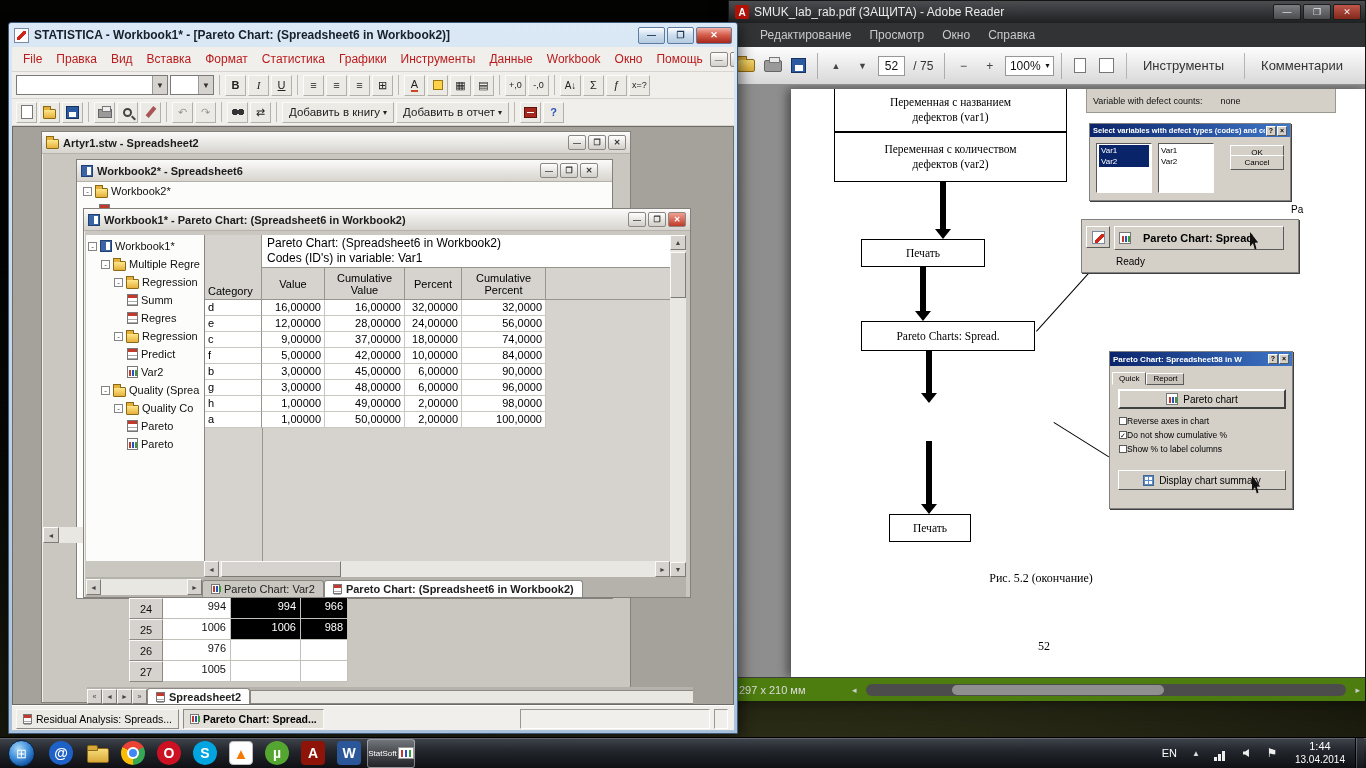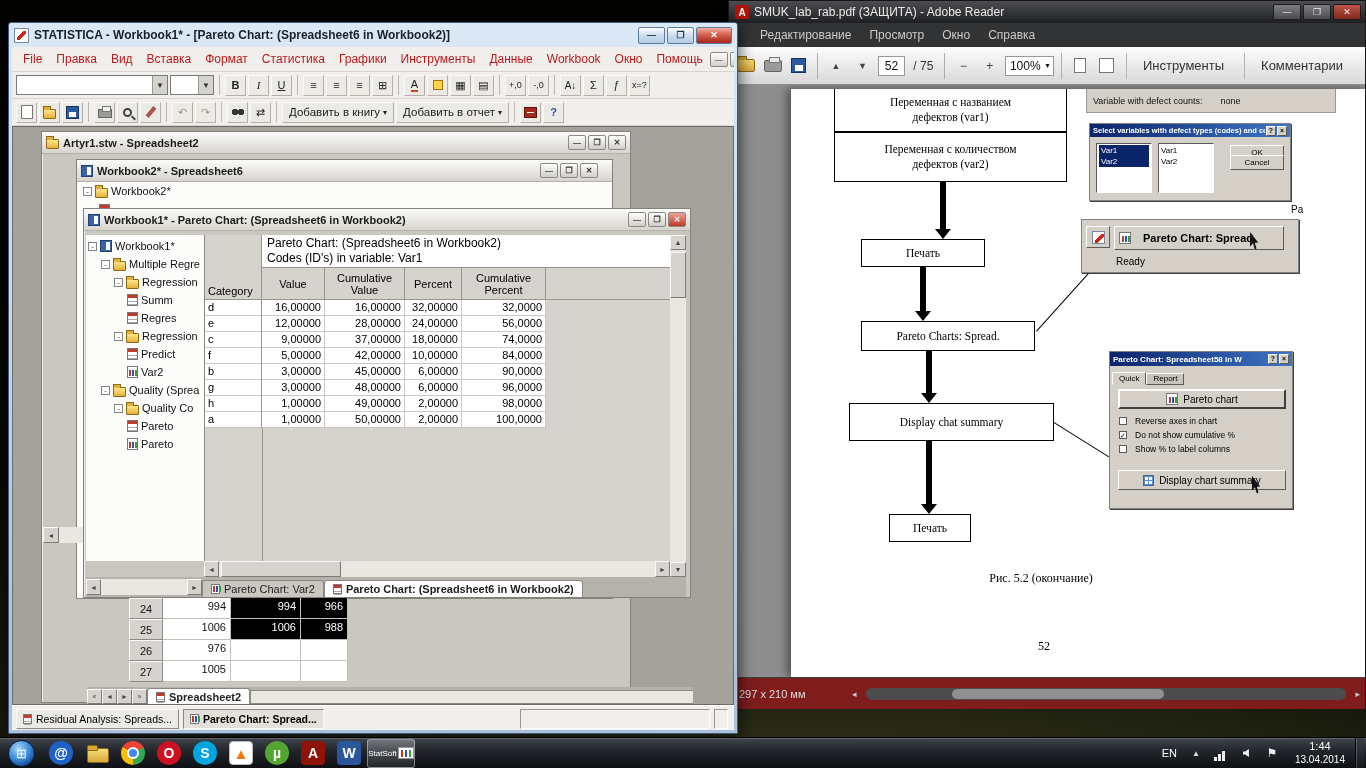--- a/index.html
+++ b/index.html
@@ -26,21 +26,21 @@
 .rt-label{font-size:13px;color:#333;padding:0 16px;border-left:1px solid #b5b5b5;height:26px;display:flex;align-items:center;white-space:nowrap}
 .ric-folder{width:18px;height:13px;background:linear-gradient(#f4d96e,#d9a938);border:1px solid #8a6a18;border-radius:2px;position:relative}
 .ric-folder::before{content:"";position:absolute;left:-1px;top:-4px;width:8px;height:3px;background:#d9a938;border:1px solid #8a6a18;border-bottom:none}
 .ric-printer{width:18px;height:12px;background:#9a9a9a;border:1px solid #666;border-radius:2px;position:relative}
 .ric-printer::before{content:"";position:absolute;left:4px;top:-4px;width:9px;height:4px;background:#e8e8e8;border:1px solid #777}
 .ric-floppy{width:15px;height:15px;background:#2c5aa0;border:1px solid #16335f;position:relative}
 .ric-floppy::before{content:"";position:absolute;left:3px;bottom:1px;width:8px;height:6px;background:#fff}
 .ric-page{width:12px;height:15px;background:#fff;border:1px solid #777}
 .r-doc{position:absolute;left:0;top:84px;right:0;height:592px;background:#8e8e8e;overflow:hidden}
 .pdf-page{position:absolute;left:62px;top:4px;width:576px;height:588px;background:#fff;box-shadow:-4px 0 9px rgba(0,0,0,.45);font-family:"Liberation Serif",serif;color:#000}
-.r-bottom{position:absolute;left:0;top:676px;right:0;height:32px;background:#7f1d1d;border-top:1px solid #3f3f3f;display:flex;align-items:center}
+.r-bottom{position:absolute;left:0;top:676px;right:0;height:24px;background:#4d7c0f;border-top:1px solid #3f3f3f;display:flex;align-items:center}
 .r-size{color:#ddd;font-size:11px;padding:0 10px;width:118px;white-space:nowrap}
 .r-sbarrow{color:#ccc;font-size:9px;padding:0 5px}
 .r-sb{flex:1;height:12px;background:#4c4c4c;border-radius:6px;margin:0 4px;position:relative}
 .r-thumb{position:absolute;left:18%;width:44%;top:1px;bottom:1px;background:#8f8f8f;border-radius:5px}
 
 
 .flowbox{position:absolute;border:1px solid #000;display:flex;flex-direction:column;align-items:center;justify-content:center;font-size:11.5px;line-height:1.3;text-align:center;background:#fff}
 .farrow{position:absolute;width:16px;display:flex;flex-direction:column;align-items:center}
 .farrow .sh{width:6px;flex:1;background:#000}
 .farrow .hd{width:0;height:0;border-left:8px solid transparent;border-right:8px solid transparent;border-top:10px solid #000}
@@ -49,21 +49,21 @@
 .greybar{position:absolute;background:#d4d0c8;border:1px solid #9a978f;font-family:"Liberation Sans",sans-serif;font-size:9px;color:#111;display:flex;align-items:center}
 .cdlg{position:absolute;background:#d4d0c8;border:1px solid #808080;box-shadow:1px 1px 0 #404040;font-family:"Liberation Sans",sans-serif}
 .cdlg-title{height:13px;background:linear-gradient(90deg,#0a246a,#3f76c8);color:#fff;display:flex;align-items:center;padding:0 3px;font-size:7.5px;font-weight:bold;white-space:nowrap;overflow:hidden}
 .cdlg-tbtn{width:10px;height:10px;margin-left:1px;background:#d4d0c8;border:1px solid;border-color:#fff #5a5a5a #5a5a5a #fff;color:#000;font-size:7px;line-height:8px;text-align:center;flex:none}
 .clist{position:absolute;background:#fff;border:1px solid;border-color:#5a5a5a #fff #fff #5a5a5a;font-size:8px;line-height:11px;padding:1px 2px;overflow:hidden}
 .clist .sel{background:#0a246a;color:#fff;padding:0 2px}
 .cbtn{position:absolute;background:#d4d0c8;border:1px solid;border-color:#fff #5a5a5a #5a5a5a #fff;font-size:8px;display:flex;align-items:center;justify-content:center}
 .ctab{height:13px;padding:0 6px;font-size:8px;background:#d4d0c8;border:1px solid;border-color:#fff #5a5a5a transparent #fff;display:inline-flex;align-items:center}
 .ctab.off{border-bottom:1px solid #5a5a5a;background:#c8c4bc;height:12px;margin-top:1px}
 .ccheck{width:8px;height:8px;background:#fff;border:1px solid #5a5a5a;flex:none;font-size:7px;line-height:7px;text-align:center;color:#000}
-.cbrow{position:absolute;display:flex;align-items:center;gap:8px;font-size:8.5px;font-family:"Liberation Sans",sans-serif}
+.cbrow{position:absolute;display:flex;align-items:center;gap:0;font-size:8.5px;font-family:"Liberation Sans",sans-serif}
 .mcursor{position:absolute;width:12px;height:18px;background:#111;clip-path:polygon(0% 0%,0% 80%,25% 63%,40% 97%,54% 91%,40% 60%,68% 58%);filter:drop-shadow(0 0 1px #fff)}
 .mini-chart{width:12px;height:12px;background:#fff;border:1px solid #777;position:relative;flex:none}
 .mini-chart::before{content:"";position:absolute;left:2px;bottom:1px;width:2px;height:6px;background:#c23a2e;box-shadow:3px 0 0 #2a52be,6px 0 0 #3a9a3a}
 .mini-grid{width:11px;height:11px;flex:none;background:
  linear-gradient(#5a8ac8 1px,transparent 1px),linear-gradient(90deg,#5a8ac8 1px,transparent 1px),#fff;background-size:4px 4px;border:1px solid #44688f}
 
 
 #statw{position:absolute;left:8px;top:22px;width:730px;height:712px;background:linear-gradient(#dbe8f5,#a9c1da);border:1px solid #3e5a7d;border-radius:3px 3px 0 0;box-shadow:3px 4px 14px rgba(0,0,0,.55)}
 .s-title{height:24px;display:flex;align-items:center;padding:0 5px;font-size:12px;font-weight:bold;color:#17202b;white-space:nowrap;overflow:hidden}
 .s-appicon{width:15px;height:15px;background:#fff;border:1px solid #7c8aa0;position:relative;margin-right:5px;flex:none}
@@ -254,23 +254,20 @@
             <span class="sh"></span>
             <span class="hd"></span>
           </div>
         <div class="flowbox" style="left:70px;top:232px;width:174px;height:30px">
             <span>Pareto Charts: Spread.</span>
           </div>
         <div class="farrow" style="left:130px;top:262px;height:52px">
             <span class="sh"></span>
             <span class="hd"></span>
           </div>
-        <div class="flowbox" style="left:58px;top:314px;width:205px;height:38px">
-            <span>Display chat summary</span>
-          </div>
         <div class="farrow" style="left:130px;top:352px;height:73px">
             <span class="sh"></span>
             <span class="hd"></span>
           </div>
         <div class="flowbox" style="left:98px;top:425px;width:82px;height:28px">
             <span>Печать</span>
           </div>
 
         <div class="thinline" style="left:245px;top:242px;width:83px;transform:rotate(-48deg)"></div>
         <div class="thinline" style="left:263px;top:333px;width:65px;transform:rotate(32deg)"></div>

